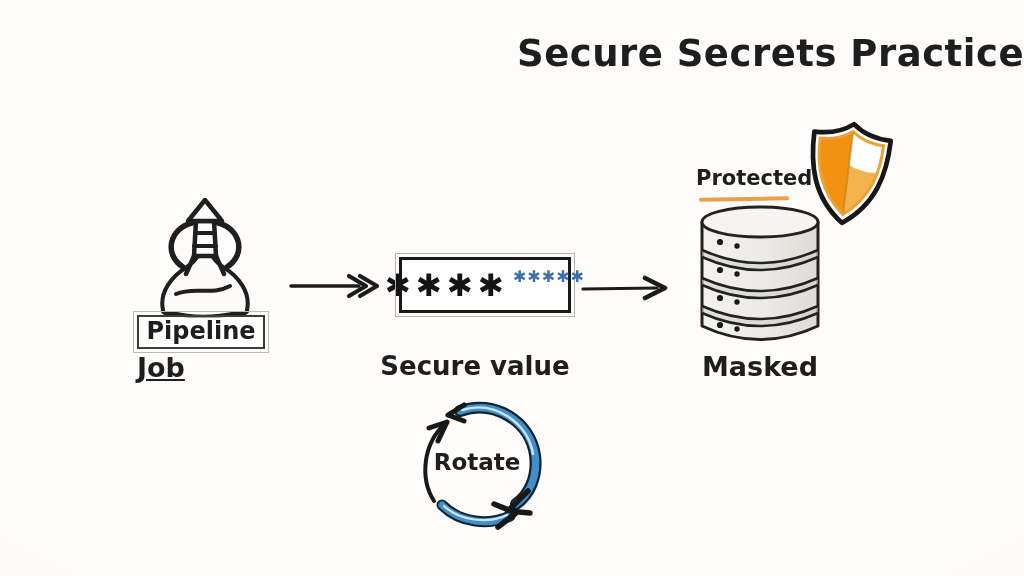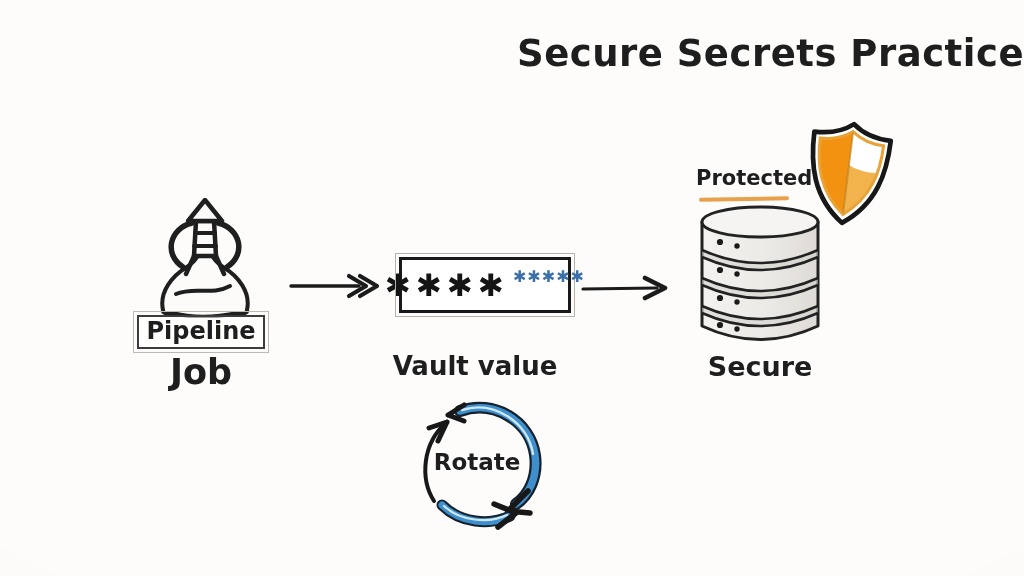--- a/index.html
+++ b/index.html
@@ -27,21 +27,21 @@
   .hand{font-weight:bold;color:#1e1e1e;}
   
   .pipeline-icon{position:absolute;left:150px;top:198px;width:110px;height:120px;}
   .pipeline-box{
     position:absolute;left:137px;top:315px;width:128px;height:34px;
     display:flex;align-items:flex-start;justify-content:center;
     border:2px solid #3c3c3c;outline:1px solid #bdbab4;outline-offset:3px;
     background:rgba(255,255,255,.6);
   }
   .pipeline-box .hand{font-size:24px;}
-  .pipeline-sub{position:absolute;left:137px;top:352px;width:128px;text-align:center;font-size:35px;}
+  .pipeline-sub{position:absolute;left:137px;top:352px;width:128px;text-align:left;font-size:27px;text-decoration:underline;}
   
   .arrow1{position:absolute;left:289px;top:273px;}
   .arrow2{position:absolute;left:581px;top:275px;}
   
   .masked-box{
     position:absolute;left:399px;top:257px;width:172px;height:56px;
     background:#fff;border:3px solid #191919;
     outline:1px solid #b5b3ad;outline-offset:3px;
     display:flex;align-items:center;justify-content:center;gap:4px;
   }
@@ -86,21 +86,21 @@
 
   <svg class="arrow1" width="96" height="26" viewBox="0 0 96 26">
     <path d="M2,13 L70,13" stroke="#1b1b1b" stroke-width="3.4" stroke-linecap="round"></path>
     <path d="M60,3 L77,13 L60,23 M71,3 L88,13 L71,23" fill="none" stroke="#1b1b1b" stroke-width="4.2" stroke-linecap="round" stroke-linejoin="round"></path>
   </svg>
 
   <div class="masked-box">
     <span class="mask-black">✱✱✱✱</span>
     <span class="mask-blue">✱✱✱✱✱</span>
   </div>
-  <div class="masked-label hand">Vault value</div>
+  <div class="masked-label hand">Secure value</div>
 
   <svg class="arrow2" width="92" height="26" viewBox="0 0 92 26">
     <path d="M2,14 L76,13" stroke="#1b1b1b" stroke-width="3.2" stroke-linecap="round"></path>
     <path d="M64,3 L84,13 L64,23" fill="none" stroke="#1b1b1b" stroke-width="4.6" stroke-linecap="round" stroke-linejoin="round"></path>
   </svg>
 
   <div class="protected hand">Protected</div>
   <div class="protected-underline"></div>
 
   <svg class="shield" viewBox="0 0 100 114">
@@ -129,21 +129,21 @@
     <path d="M8,106 Q66,132 124,106 M8,113 Q66,139 124,113" fill="none" stroke="#222222" stroke-width="2.6"></path>
     <circle cx="26" cy="42" r="3.1" fill="#1a1a1a"></circle>
       <circle cx="43" cy="46" r="2.7" fill="#1a1a1a"></circle>
     <circle cx="26" cy="70" r="3.1" fill="#1a1a1a"></circle>
       <circle cx="43" cy="74" r="2.7" fill="#1a1a1a"></circle>
     <circle cx="26" cy="98" r="3.1" fill="#1a1a1a"></circle>
       <circle cx="43" cy="102" r="2.7" fill="#1a1a1a"></circle>
     <circle cx="26" cy="125" r="3.1" fill="#1a1a1a"></circle>
       <circle cx="43" cy="129" r="2.7" fill="#1a1a1a"></circle>
   </svg>
-  <div class="vault-label hand">Secure</div>
+  <div class="vault-label hand">Masked</div>
 
   <svg class="rotate-svg" viewBox="0 0 150 135">
 
     <path d="M58,12 C92,0 128,22 133,56 C136,78 127,96 114,105" fill="none" stroke="#15222e" stroke-width="12" stroke-linecap="round"></path>
     <path d="M58,12 C92,0 128,22 133,56 C136,78 127,96 114,105" fill="none" stroke="var(--arrow-blue)" stroke-width="7.5" stroke-linecap="round"></path>
     <path d="M60,11 C92,1 126,23 131,55" fill="none" stroke="var(--arrow-blue-light)" stroke-width="2.4" stroke-linecap="round"></path>
 
     <path d="M46,16 L62,6 M46,16 L62,22" fill="none" stroke="#181818" stroke-width="5" stroke-linecap="round"></path>
 
     <path d="M126,92 L106,112 M106,112 L128,114" fill="none" stroke="#181818" stroke-width="5.5" stroke-linecap="round"></path>

